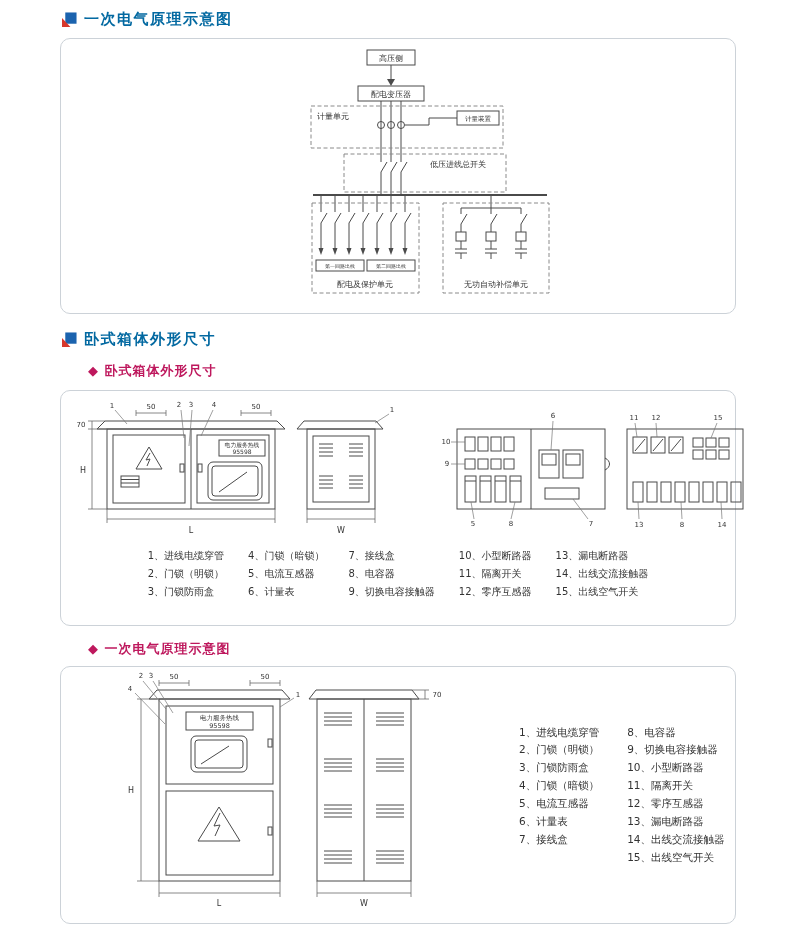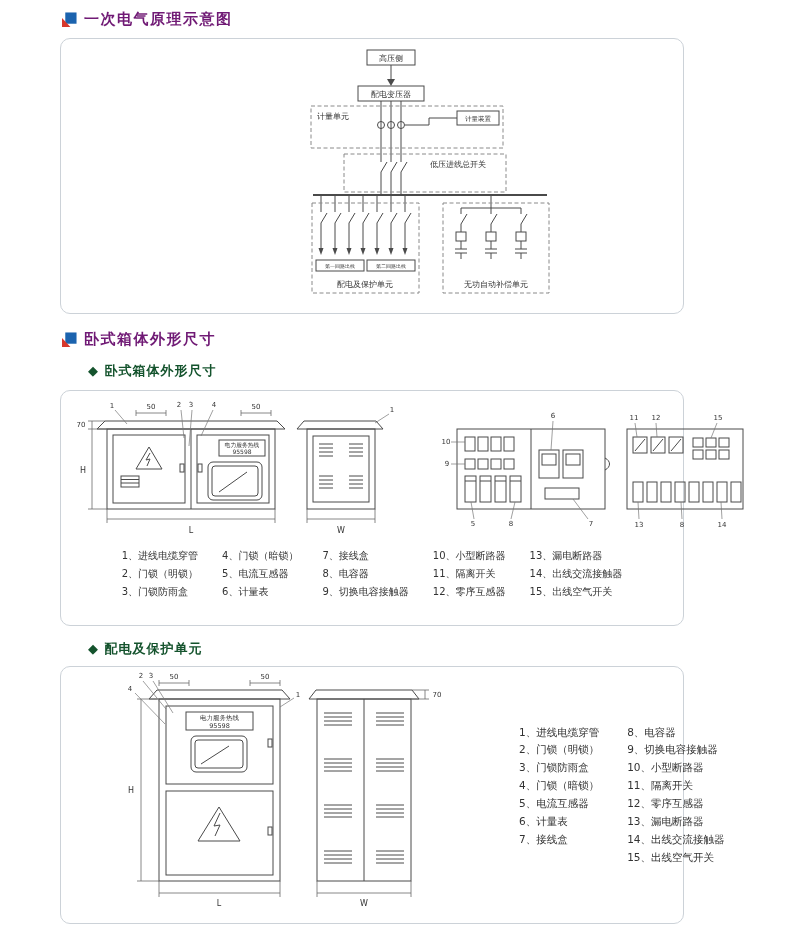--- a/index.html
+++ b/index.html
@@ -1,22 +1,22 @@
 <!DOCTYPE html>
 <html><head>
 <meta charset="utf-8">
 <style>
   *{margin:0;padding:0;box-sizing:border-box}
   html,body{width:800px;height:931px;background:#ffffff;font-family:"DejaVu Sans",sans-serif}
   .page{position:relative;width:800px;height:931px;background:#fff;overflow:hidden}
   .section-header{position:absolute;left:62px;display:flex;align-items:center;gap:7px}
   .hdr-icon{width:15px;height:15px;display:inline-block;flex:none}
-  .hdr-text{color:#701a75;font-size:15px;font-weight:bold;letter-spacing:1.5px}
-  .sub-title{position:absolute;left:88px;font-size:13px;color:#14532d;font-weight:600;letter-spacing:1px}
-  .panel{position:absolute;left:60px;width:624px;border:1px solid #ccd2d8;border-radius:10px;background:#fff}
+  .hdr-text{color:#0369a1;font-size:15px;font-weight:bold;letter-spacing:1.5px}
+  .sub-title{position:absolute;left:88px;font-size:13px;color:#be185d;font-weight:600;letter-spacing:1px}
+  .panel{position:absolute;left:60px;width:676px;border:1px solid #ccd2d8;border-radius:10px;background:#fff}
   .panel1{top:38px;height:276px}
   .panel2{top:390px;height:236px}
   .panel3{top:666px;height:258px;display:flex;align-items:center;padding:0 6px}
   .diagram{display:block;margin:0 auto}
   .panel1 .diagram{margin-top:3px}
   .panel2 .diagram{margin-top:5px}
   .legend-h{display:grid;grid-auto-flow:column;grid-template-rows:repeat(3,auto);grid-template-columns:repeat(5,auto);justify-content:center;column-gap:24px;row-gap:4px;font-size:10px;color:#333;margin-top:3px}
   .legend-v{font-size:10.5px;color:#333;display:flex;gap:28px;line-height:1.7;margin-left:2px}
   .legend-v span{display:block;white-space:nowrap}
   svg{overflow:visible}
@@ -341,21 +341,21 @@
       <span>9、切换电容接触器</span>
       <span>10、小型断路器</span>
       <span>11、隔离开关</span>
       <span>12、零序互感器</span>
       <span>13、漏电断路器</span>
       <span>14、出线交流接触器</span>
       <span>15、出线空气开关</span>
     </div>
   </div>
 
-  <div class="sub-title" style="top:640px">◆ 配电及保护单元</div>
+  <div class="sub-title" style="top:640px">◆ 一次电气原理示意图</div>
 
   <div class="panel panel3">
     <svg class="diagram" viewBox="0 0 450 252" width="450" height="252" style="margin:0">
 
       <g class="ln">
         <polygon points="82,30 223,30 215,21 90,21"></polygon>
         <rect x="92" y="30" width="121" height="182"></rect>
         <rect x="99" y="37" width="107" height="78"></rect>
         <rect x="119" y="43" width="67" height="18"></rect>
         <rect x="124" y="67" width="56" height="36" rx="5"></rect>

